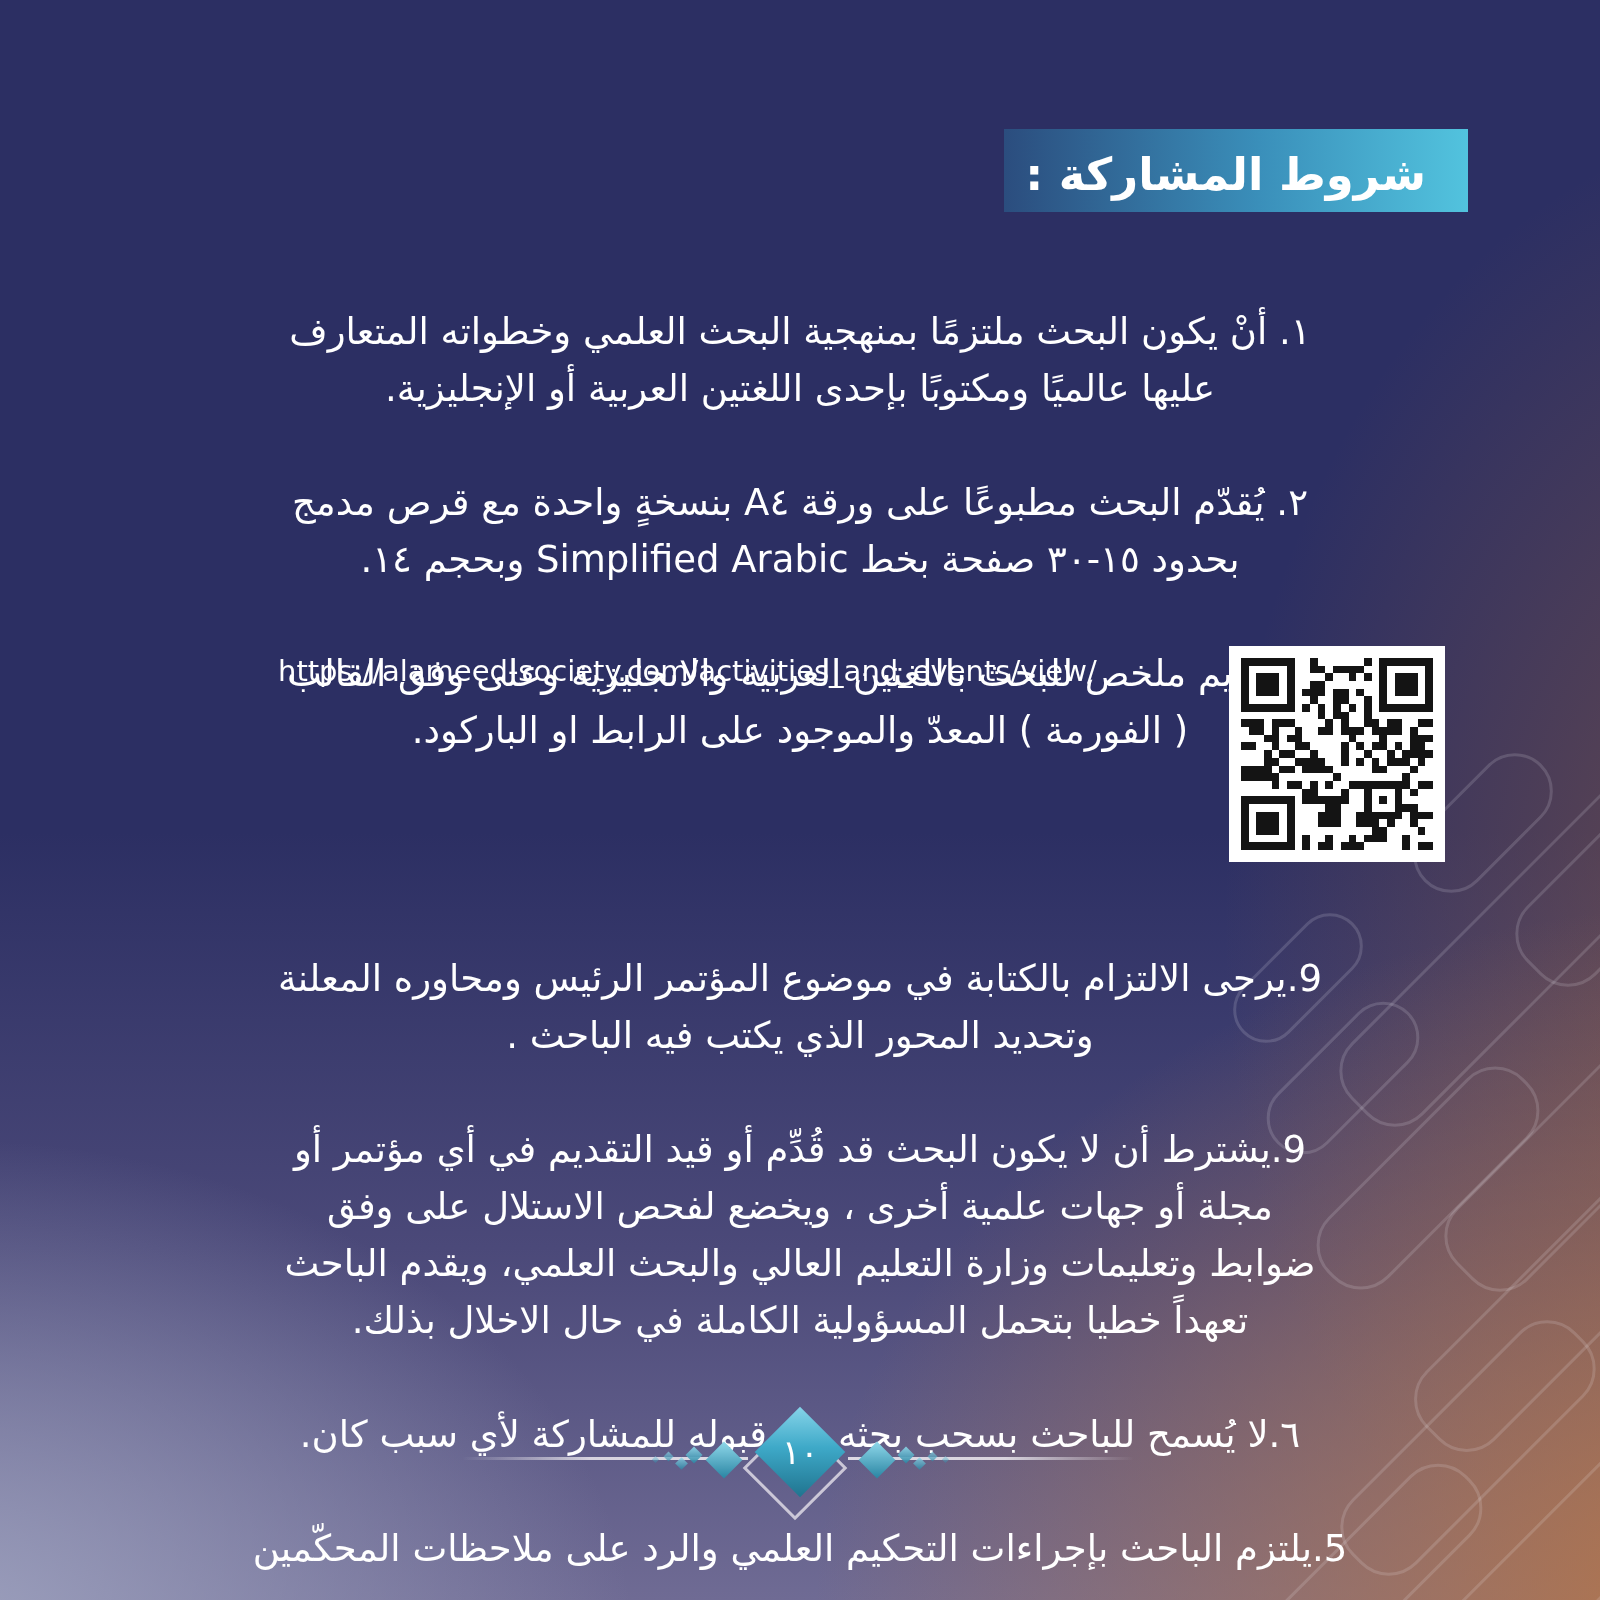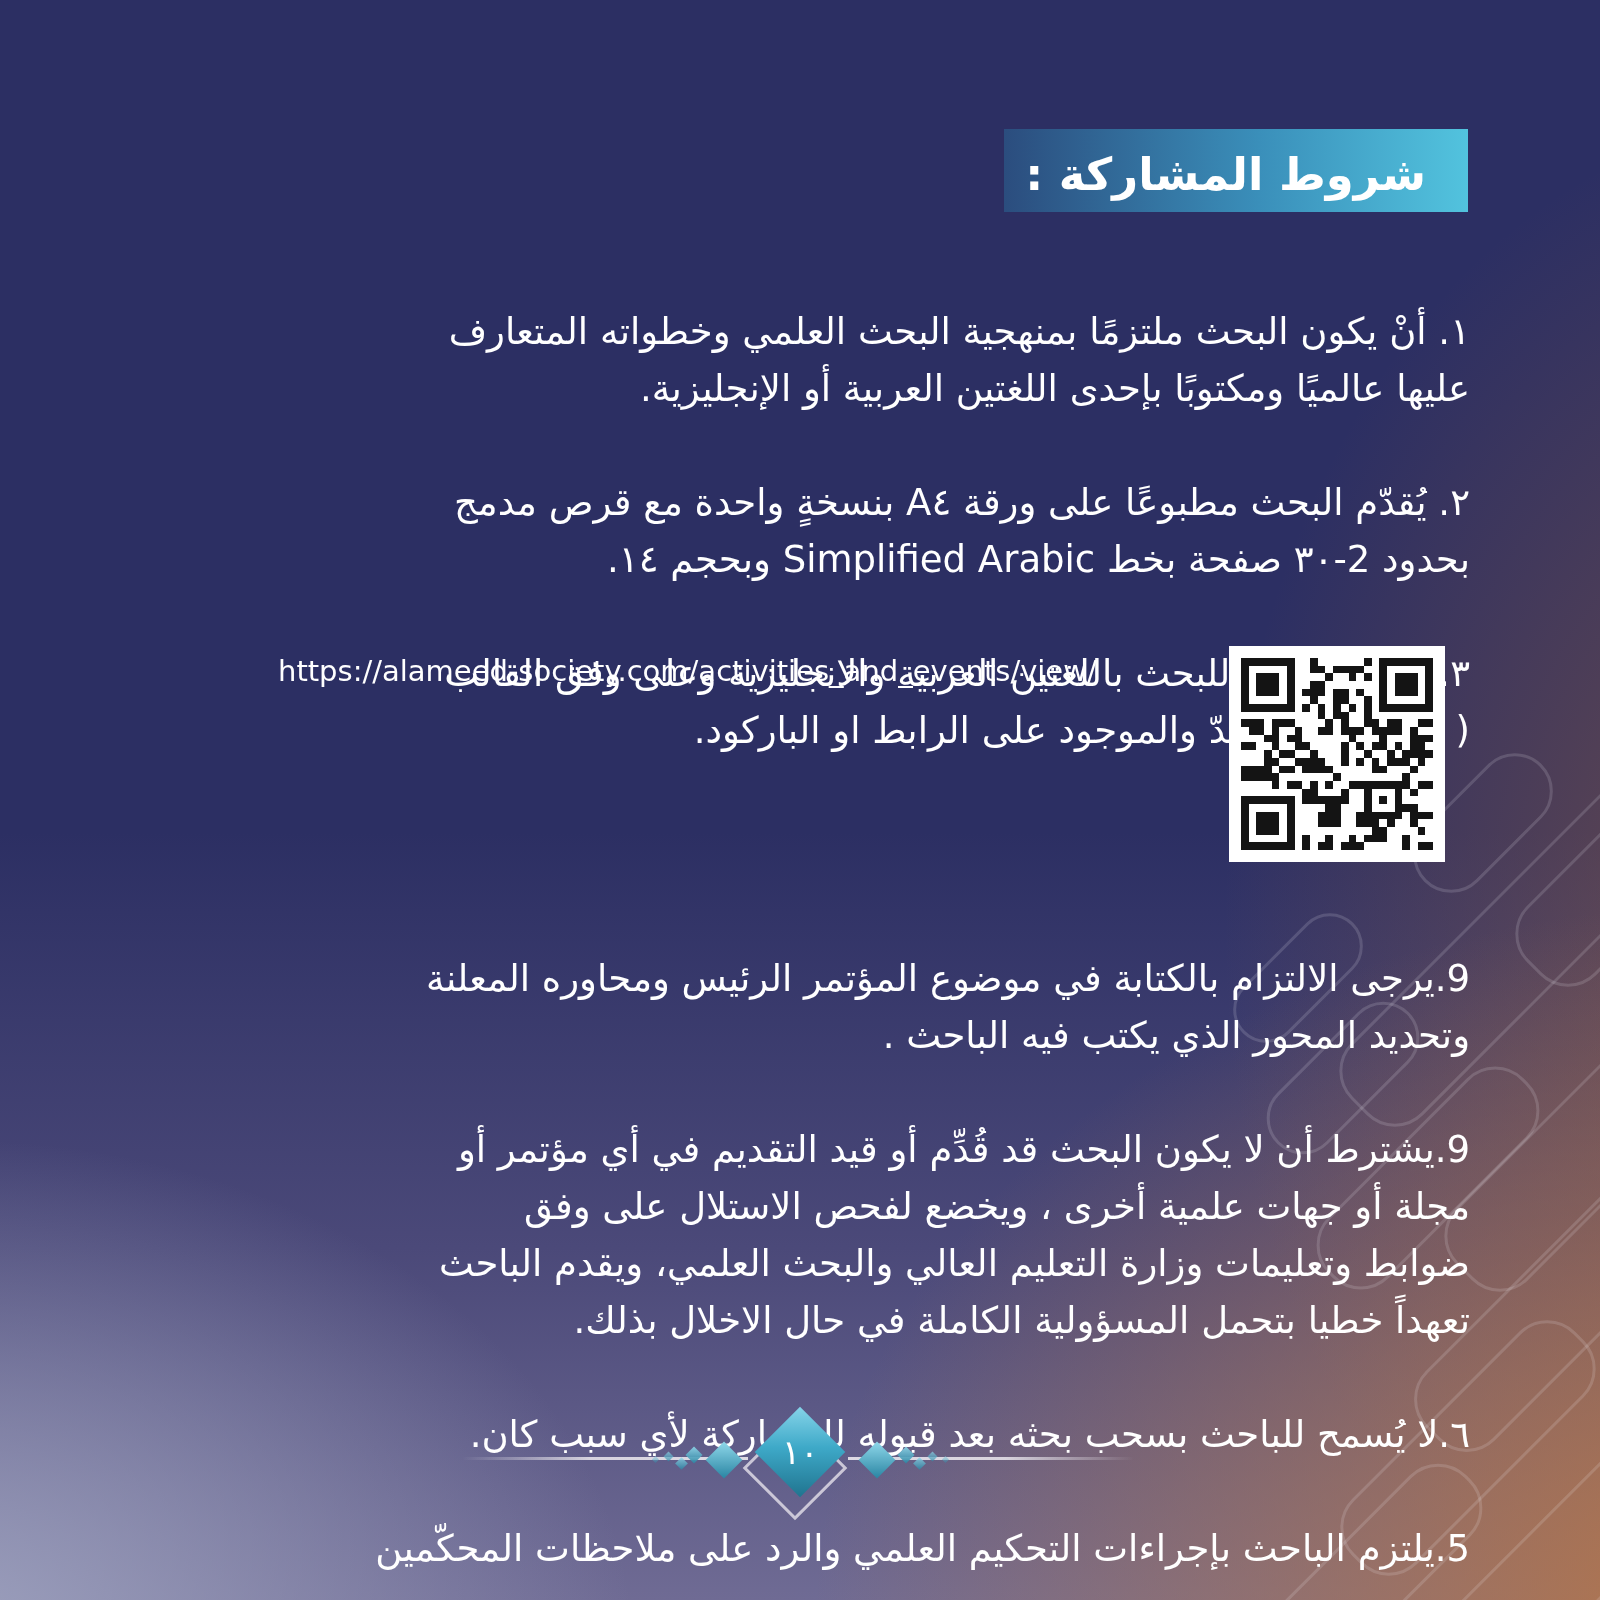--- a/index.html
+++ b/index.html
@@ -22,21 +22,21 @@
     display:flex;align-items:center;justify-content:flex-end;padding:8px 42px 0 20px;
   }
   .banner .title{font-size:45px;font-weight:bold;letter-spacing:0;direction:rtl;white-space:nowrap;}
   
   .rules{
     position:absolute;direction:rtl;text-align:center;white-space:pre-line;
     font-size:37px;line-height:57px;width:1340px;left:130px;
   }
   .rules-top{top:246px;}
   .rules-bottom{top:893px;}
-  .rules p{margin:0;padding:0;text-align:right;}
+  .rules p{margin:0;padding:0;}
   
   .linkblock{position:absolute;left:278px;top:652px;width:950px;direction:ltr;text-align:left;font-size:29px;line-height:38px;}
   .linkblock .l2{margin-top:24px;padding-left:40px;}
   
   .qr{position:absolute;left:1229px;top:646px;width:216px;height:216px;background:#fff;box-sizing:border-box;padding:12px;}
   .qr svg{display:block;width:100%;height:100%;}
   
   .fline{position:absolute;height:3px;top:1457px;}
   .fline.l{left:462px;width:286px;background:linear-gradient(90deg,rgba(235,232,238,0) 0%,rgba(235,232,238,.85) 45%,rgba(235,232,238,.9) 100%);}
   .fline.r{left:848px;width:286px;background:linear-gradient(90deg,rgba(235,232,238,.9) 0%,rgba(235,232,238,.85) 55%,rgba(235,232,238,0) 100%);}
@@ -67,21 +67,21 @@
     </div>
 
   <div class="banner">
     <span class="title">شروط المشاركة :</span>
   </div>
 
   <div class="rules rules-top">
     <p>١. أنْ يكون البحث ملتزمًا بمنهجية البحث العلمي وخطواته المتعارف
 عليها عالميًا ومكتوبًا بإحدى اللغتين العربية أو الإنجليزية.</p>
     <p>٢. يُقدّم البحث مطبوعًا على ورقة A٤ بنسخةٍ واحدة مع قرص مدمج
-بحدود 2-٣٠ صفحة بخط Simplified Arabic وبحجم ١٤.</p>
+بحدود ١٥-٣٠ صفحة بخط Simplified Arabic وبحجم ١٤.</p>
     <p>٣.تقديم ملخص للبحث باللغتين العربية والانجليزية وعلى وفق القالب
 ( الفورمة ) المعدّ والموجود على الرابط او الباركود.</p>
   </div>
 
   <div class="linkblock">
     <div>https://alameed-society.com/activities_and_events/view/</div>
   </div>
 
   <div class="qr">
     <svg id="qrsvg" viewBox="0 0 25 25" shape-rendering="crispEdges">

